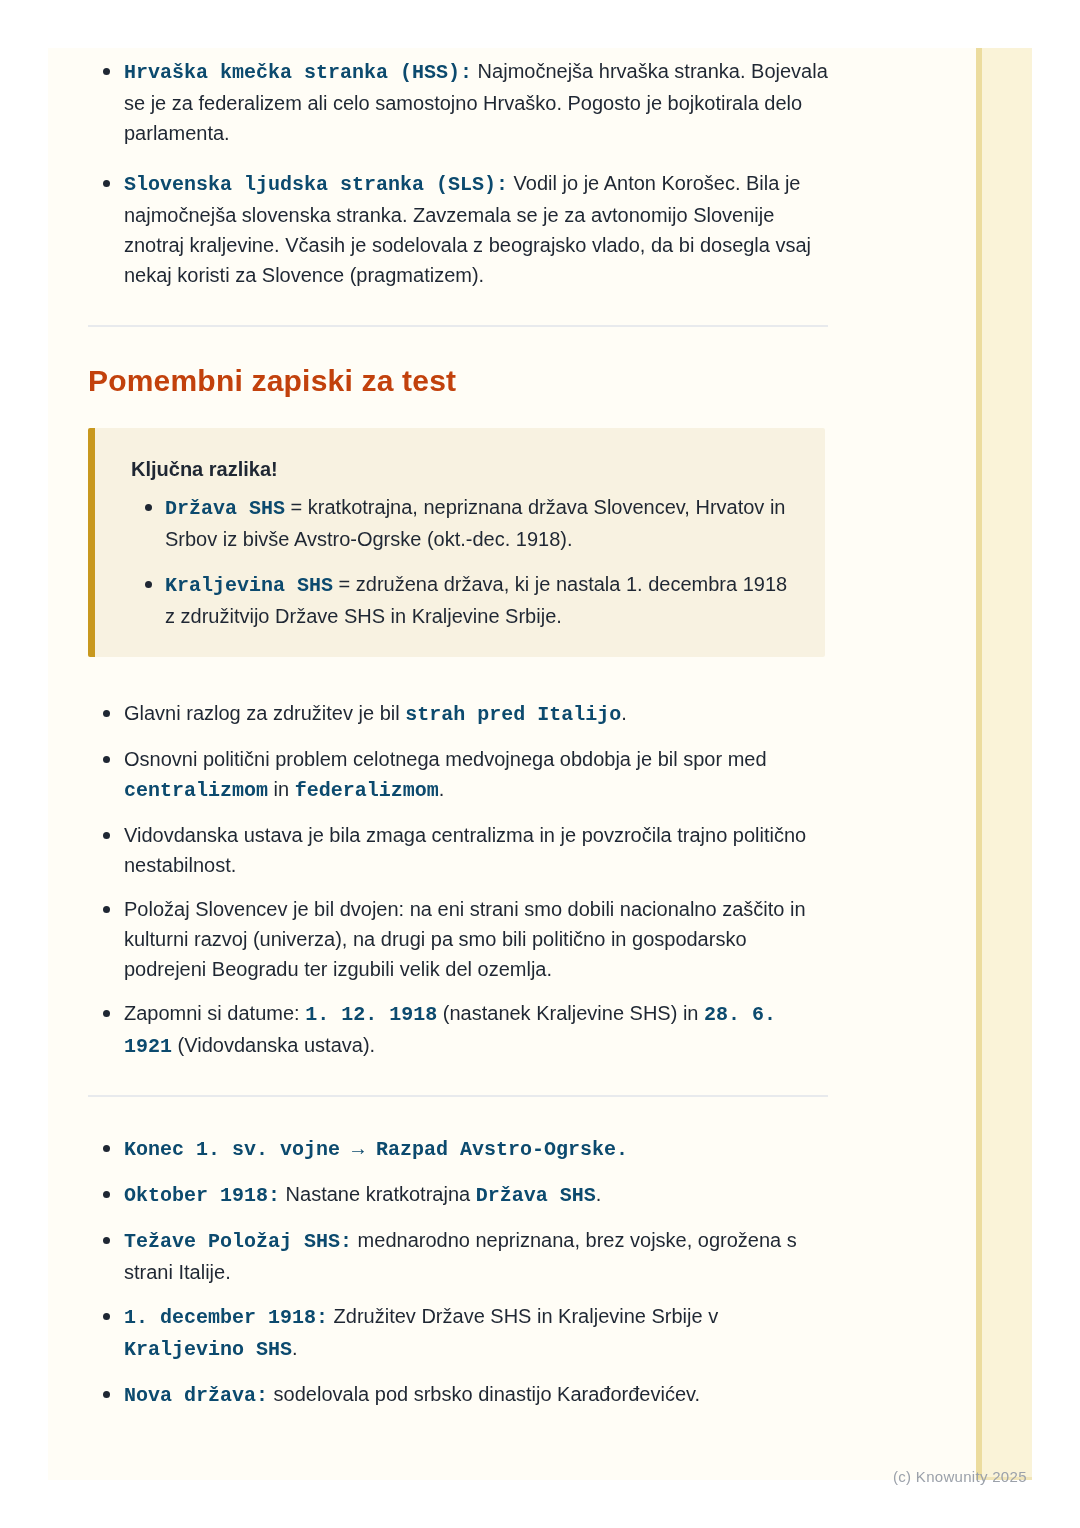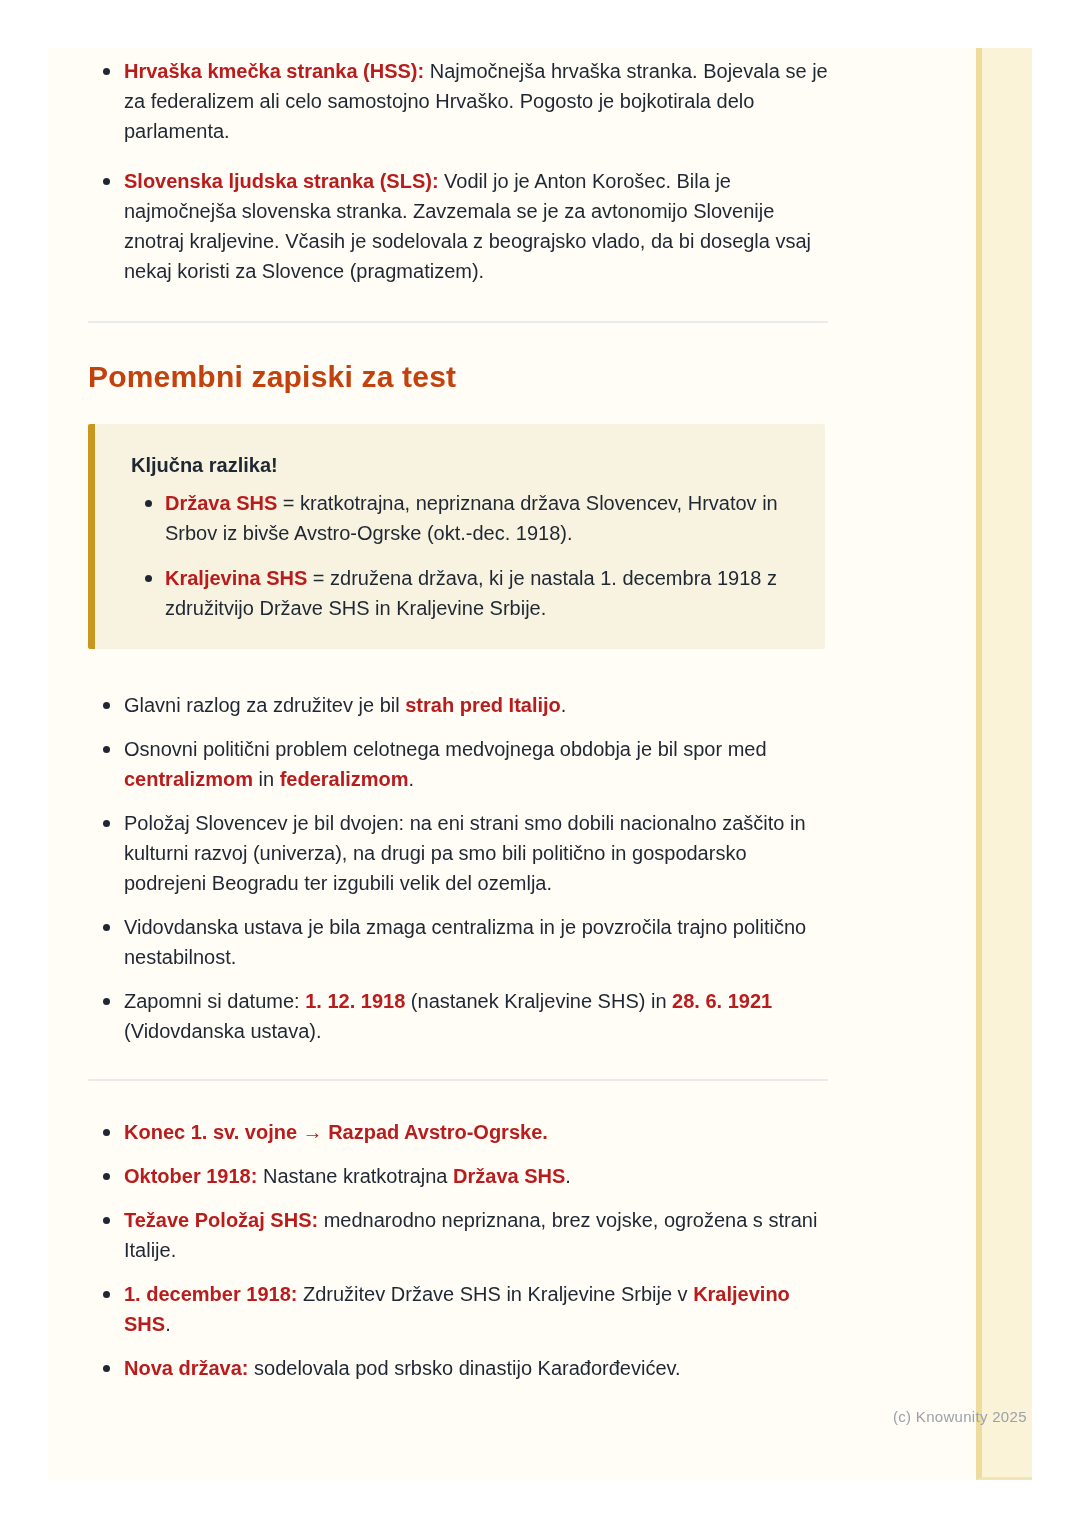--- a/index.html
+++ b/index.html
@@ -62,21 +62,21 @@
     left: 15px;
     top: 12px;
     width: 7px;
     height: 7px;
     border-radius: 50%;
     background: #1f2733;
   }
   .bullets li:last-child { margin-bottom: 0; }
   #intro-list li { margin-bottom: 20px; }
   #intro-list li:last-child { margin-bottom: 0; }
-  .bullets b { font-weight: 700; color: #b91c1c; }
+  .bullets b { font-weight: 700; color: #0c4a6e; font-family: Liberation Mono, monospace; }
   .divider {
     border: none;
     height: 2px;
     width: 740px;
     background: #e8eaed;
     margin: 35px 0 0 0;
   }
   .divider.d2 { margin-top: 33px; }
   h2.section-title {
     margin: 36px 0 0 0;
@@ -104,21 +104,21 @@
     margin: 0 0 8px 0;
   }
   .callout .bullets li { padding-left: 34px; margin-bottom: 15px; }
   .callout .bullets li:last-child { margin-bottom: 0; }
   .callout .bullets li::before { left: 14px; }
   #notes-list { margin-top: 41px; }
   #summary-list { margin-top: 36px; }
   .footer-credit {
     position: absolute;
     left: 845px;
-    top: 1360px;
+    top: 1420px;
     font-size: 15px;
     line-height: 18px;
     color: #9ba1aa;
     letter-spacing: 0.3px;
     z-index: 3;
   }
 </style>
 </head>
 <body>
 
@@ -141,22 +141,22 @@
         <p class="callout-title">Ključna razlika!</p>
         <ul class="bullets" id="callout-list">
             <li><b>Država SHS</b><span> = kratkotrajna, nepriznana država Slovencev, Hrvatov in Srbov iz bivše Avstro-Ogrske (okt.-dec. 1918).</span></li>
             <li><b>Kraljevina SHS</b><span> = združena država, ki je nastala 1. decembra 1918 z združitvijo Države SHS in Kraljevine Srbije.</span></li>
           </ul>
       </div>
 
       <ul class="bullets" id="notes-list">
           <li><span>Glavni razlog za združitev je bil </span><b>strah pred Italijo</b><span>.</span></li>
           <li><span>Osnovni politični problem celotnega medvojnega obdobja je bil spor med </span><b>centralizmom</b><span> in </span><b>federalizmom</b><span>.</span></li>
+          <li><span>Vidovdanska ustava je bila zmaga centralizma in je povzročila trajno politično nestabilnost.</span></li>
           <li><span>Položaj Slovencev je bil dvojen: na eni strani smo dobili nacionalno zaščito in kulturni razvoj (univerza), na drugi pa smo bili politično in gospodarsko podrejeni Beogradu ter izgubili velik del ozemlja.</span></li>
-          <li><span>Vidovdanska ustava je bila zmaga centralizma in je povzročila trajno politično nestabilnost.</span></li>
           <li><span>Zapomni si datume: </span><b>1. 12. 1918</b><span> (nastanek Kraljevine SHS) in </span><b>28. 6. 1921</b><span> (Vidovdanska ustava).</span></li>
         </ul>
 
       <hr class="divider d2">
 
 
       <ul class="bullets" id="summary-list">
           <li><b>Konec 1. sv. vojne → Razpad Avstro-Ogrske.</b></li>
           <li><b>Oktober 1918:</b><span> Nastane kratkotrajna </span><b>Država SHS</b><span>.</span></li>
           <li><b>Težave Položaj SHS:</b><span> mednarodno nepriznana, brez vojske, ogrožena s strani Italije.</span></li>

